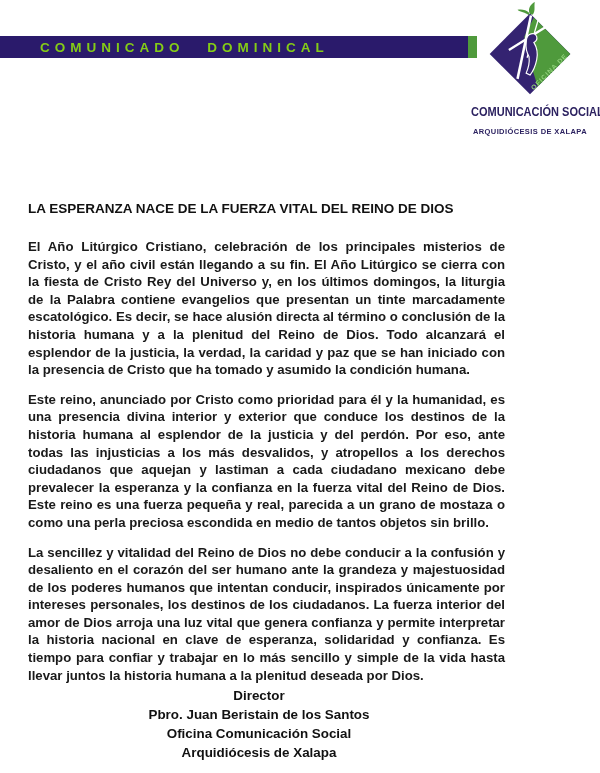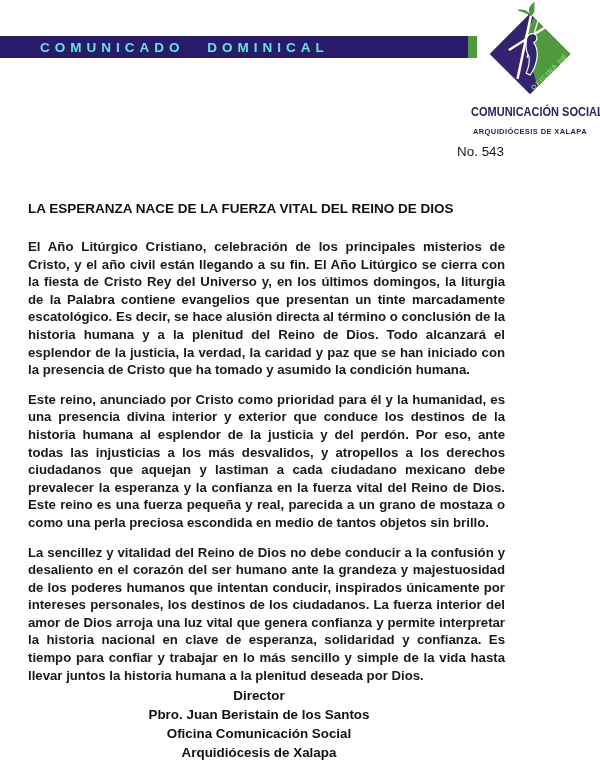--- a/index.html
+++ b/index.html
@@ -3,21 +3,21 @@
 <meta charset="utf-8">
 <title>Comunicado Dominical</title>
 <style>
   html,body{margin:0;padding:0;background:#ffffff;}
   body{width:600px;height:773px;position:relative;font-family:"Liberation Sans",sans-serif;color:#1a1a1a;}
   .page{position:absolute;inset:0;background:#fff;overflow:hidden;}
 
   
   .banner{position:absolute;top:36px;left:0;width:477px;height:22px;display:flex;}
   .banner-bar{flex:1;background:var(--purple,#2a1a6b);display:flex;align-items:center;}
-  .banner-text{color:#5eead4;font-weight:bold;font-size:13.5px;letter-spacing:5px;word-spacing:14px;padding-left:40px;white-space:nowrap;}
+  .banner-text{color:#84cc16;font-weight:bold;font-size:13.5px;letter-spacing:5px;word-spacing:14px;padding-left:40px;white-space:nowrap;}
   .banner-cap{width:9px;background:var(--green,#4f9a3c);}
 
   
   .logo-block{position:absolute;top:0;left:462px;width:136px;text-align:center;}
   .logo-svg{display:block;margin:2px auto 0;}
   .org-name{display:inline-block;color:var(--logo_purple,#2c2260);font-weight:bold;font-size:12.5px;white-space:nowrap;transform:scaleX(0.88);transform-origin:center;margin-top:1px;}
   .org-sub{display:inline-block;color:var(--logo_purple,#2c2260);font-weight:bold;font-size:7.5px;white-space:nowrap;letter-spacing:0.4px;margin-top:1px;}
 
   
   .meta{position:absolute;top:143px;left:28px;width:476px;text-align:right;font-size:13.4px;line-height:18px;color:#1a1a1a;}
@@ -69,21 +69,20 @@
     </svg>
     <div>
       <span class="org-name">COMUNICACIÓN SOCIAL</span>
     </div>
     <div>
       <span class="org-sub">ARQUIDIÓCESIS DE XALAPA</span>
     </div>
   </div>
 
   <div class="meta">
-    <div>No. 543</div>
   </div>
 
   <div class="doc-title">LA ESPERANZA NACE DE LA FUERZA VITAL DEL REINO DE DIOS</div>
 
   <div class="body-text">
     <p>El Año Litúrgico Cristiano, celebración de los principales misterios de Cristo, y el año civil están llegando a su fin. El Año Litúrgico se cierra con la fiesta de Cristo Rey del Universo y, en los últimos domingos, la liturgia de la Palabra contiene evangelios que presentan un tinte marcadamente escatológico. Es decir, se hace alusión directa al término o conclusión de la historia humana y a la plenitud del Reino de Dios. Todo alcanzará el esplendor de la justicia, la verdad, la caridad y paz que se han iniciado con la presencia de Cristo que ha tomado y asumido la condición humana.</p>
     <p>Este reino, anunciado por Cristo como prioridad para él y la humanidad, es una presencia divina interior y exterior que conduce los destinos de la historia humana al esplendor de la justicia y del perdón. Por eso, ante todas las injusticias a los más desvalidos, y atropellos a los derechos ciudadanos que aquejan y lastiman a cada ciudadano mexicano debe prevalecer la esperanza y la confianza en la fuerza vital del Reino de Dios. Este reino es una fuerza pequeña y real, parecida a un grano de mostaza o como una perla preciosa escondida en medio de tantos objetos sin brillo.</p>
     <p>La sencillez y vitalidad del Reino de Dios no debe conducir a la confusión y desaliento en el corazón del ser humano ante la grandeza y majestuosidad de los poderes humanos que intentan conducir, inspirados únicamente por intereses personales, los destinos de los ciudadanos. La fuerza interior del amor de Dios arroja una luz vital que genera confianza y permite interpretar la historia nacional en clave de esperanza, solidaridad y confianza. Es tiempo para confiar y trabajar en lo más sencillo y simple de la vida hasta llevar juntos la historia humana a la plenitud deseada por Dios.</p>
   </div>
 

